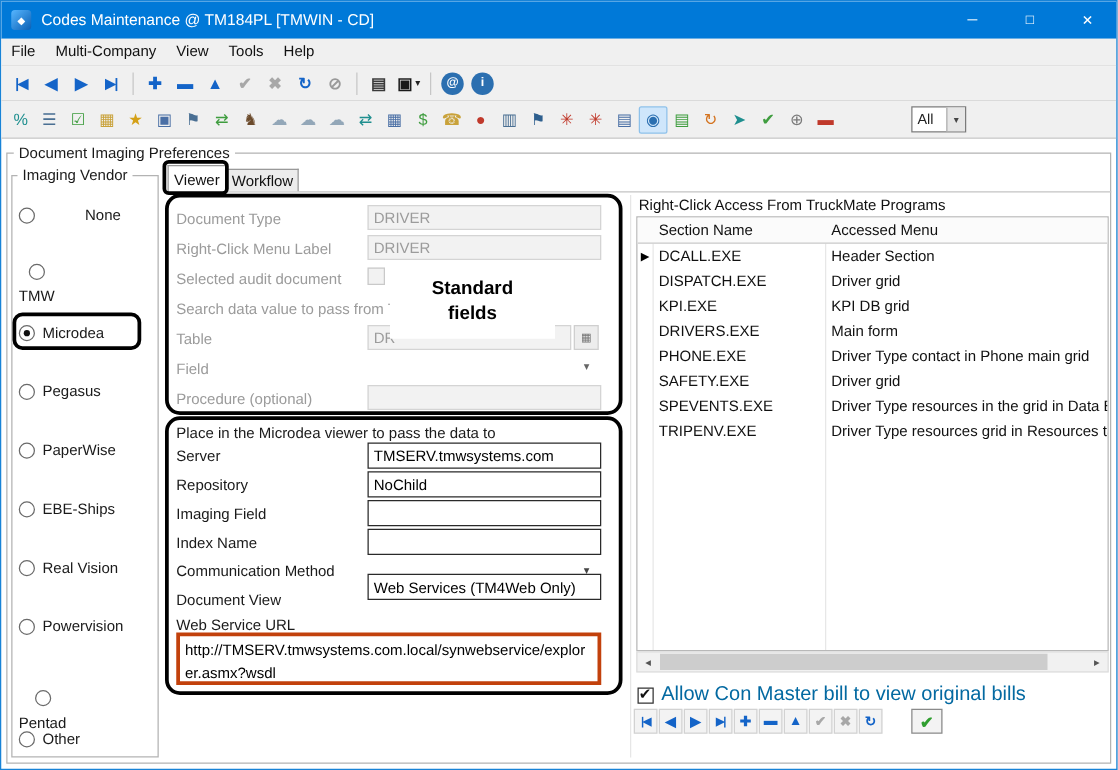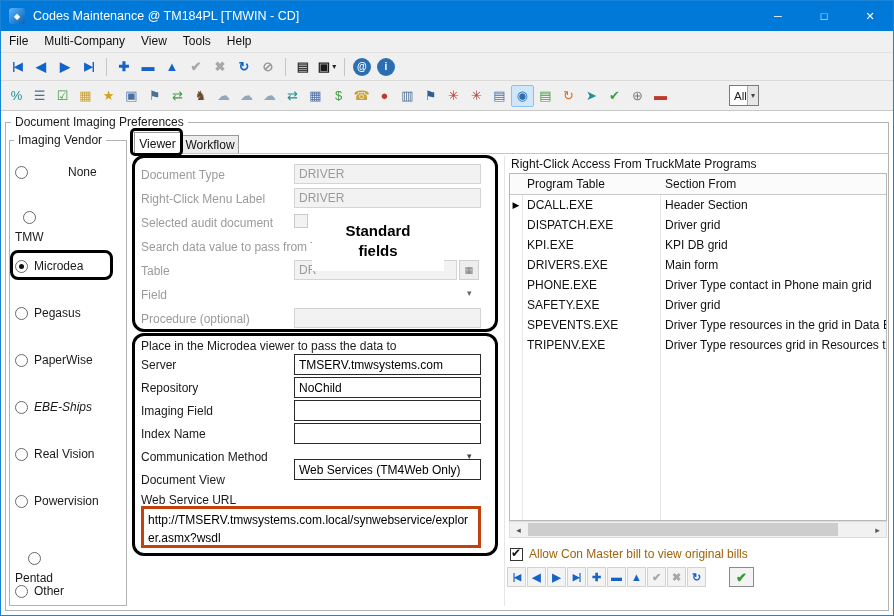--- a/index.html
+++ b/index.html
@@ -26,21 +26,21 @@
   .tbi { display:inline-flex; align-items:center; justify-content:center; width:24px; height:22px; cursor:default; }
   .toolbar.two .tbi { width:23px; }
   .tbi .g { font-size:13px; font-weight:bold; }
   .toolbar.two .tbi .g { font-weight:normal; font-size:13px; }
   .tbi.two .g { font-size:11px; letter-spacing:-1px; }
   .tbi.round { width:18px; height:18px; border-radius:50%; margin:0 3px; }
   .tbi.round .g { font-size:10px; font-weight:bold; }
   .tbi.active { background:#cfe6fb; border:1px solid #8ec1ea; border-radius:2px; }
   .tbi .dd { font-size:8px; color:#222; margin-left:2px; }
   .tsep { display:inline-block; width:1px; height:18px; background:#c6c6c6; margin:0 5px; }
-  .filter-combo { position:absolute; left:728px; top:4px; width:30px; height:21px; background:#fff; border:1px solid #7a7a7a; display:flex; align-items:center; }
+  .filter-combo { position:absolute; left:728px; top:4px; width:44px; height:21px; background:#fff; border:1px solid #7a7a7a; display:flex; align-items:center; }
   .filter-combo .val { flex:1; font-size:11.5px; padding-left:4px; color:#222; }
   .filter-combo .cbtn { width:15px; height:100%; background:#e6e6e6; border-left:1px solid #adadad; display:flex; align-items:center; justify-content:center; font-size:8px; color:#444; }
 
   
   .groupbox { position:absolute; border:1px solid #b3b3b3; }
   .grouplabel { position:absolute; background:#fff; padding:0 4px; font-size:12px; color:#1a1a1a; z-index:4; white-space:nowrap; }
 
   
   .vopt { position:absolute; left:14px; height:16px; display:flex; align-items:center; gap:6px; }
   .radio { width:13px; height:13px; border:1px solid #6a6a6a; border-radius:50%; background:#fff; position:relative; flex:none; }
@@ -78,21 +78,21 @@
   .grow { height:20px; }
   .gc { padding-left:5px; font-size:12px; color:#111; white-space:nowrap; overflow:hidden; }
   .gind { font-size:9px; color:#000; text-align:center; }
   .hscroll { position:absolute; left:508px; top:520px; width:378px; height:17px; background:#f1f1f1; border:1px solid #dcdcdc; }
   .sbtn { position:absolute; top:0; width:17px; height:15px; display:flex; align-items:center; justify-content:center; font-size:9px; color:#555; }
   .sthumb { position:absolute; left:18px; top:1px; width:310px; height:13px; background:#cdcdcd; }
 
   .allow-row { position:absolute; left:509px; top:546px; display:flex; align-items:center; gap:6px; }
   .cbx { width:13px; height:13px; background:#fff; border:1px solid #333; position:relative; flex:none; }
   .cbx.on::after { content:'✔'; position:absolute; left:0px; top:-3px; font-size:12px; color:#111; }
-  .allow-label { font-size:12px; color:#a16207; white-space:nowrap; }
+  .allow-label { font-size:16px; color:#0369a1; white-space:nowrap; }
 
   .navstrip { position:absolute; left:506px; top:566px; display:flex; }
   .navstrip .tbi { width:19px; height:20px; background:#f3f3f3; border:1px solid #d2d2d2; margin-right:1px; }
   .navstrip .tbi .g { font-size:11px; font-weight:bold; }
   .navstrip .tbi.two .g { font-size:9px; }
   .commit-btn { position:absolute; left:728px; top:566px; width:25px; height:20px; background:#f3f3f3; border:1px solid #8a8a8a; display:flex; align-items:center; justify-content:center; font-size:13px; font-weight:bold; color:#2f9e2f; }
 
   .vline { position:absolute; width:1px; background:#e6e6e6; }
 </style>
 </head>
@@ -282,21 +282,21 @@
       <span class="vlabel">Microdea</span>
     </div>
   <div class="vopt" style="top:304px;">
       <span class="radio"></span>
       <span class="vlabel">Pegasus</span>
     </div>
   <div class="vopt" style="top:351px;">
       <span class="radio"></span>
       <span class="vlabel">PaperWise</span>
     </div>
-  <div class="vopt" style="top:398px;font-style:italic;">
+  <div class="vopt" style="top:398px;">
       <span class="radio"></span>
       <span class="vlabel">EBE-Ships</span>
     </div>
   <div class="vopt" style="top:445px;">
       <span class="radio"></span>
       <span class="vlabel">Real Vision</span>
     </div>
   <div class="vopt" style="top:492px;">
       <span class="radio"></span>
       <span class="vlabel">Powervision</span>
@@ -366,22 +366,22 @@
     </div>
   <div class="anno" style="left:129px;top:127px;width:53px;height:28px;border-radius:5px;"></div>
   <div class="anno" style="left:9px;top:249px;width:103px;height:30px;border-radius:8px;"></div>
   <div class="anno" style="left:131px;top:154px;width:366px;height:177px;border-radius:12px;"></div>
   <div class="anno" style="left:131px;top:332px;width:366px;height:223px;border-radius:12px;"></div>
 
   <span class="panel-title">Right-Click Access From TruckMate Programs</span>
   <div class="grid">
     <div class="ghead">
       <span class="gind"></span>
-      <span class="gc">Program Table</span>
-      <span class="gc">Section From</span>
+      <span class="gc">Section Name</span>
+      <span class="gc">Accessed Menu</span>
     </div>
     <div class="grow">
       <span class="gind">▶</span>
       <span class="gc">DCALL.EXE</span>
         <span class="gc">Header Section</span>
     </div>
     <div class="grow">
         <span class="gind"></span>
         <span class="gc">DISPATCH.EXE</span>
         <span class="gc">Driver grid</span>

